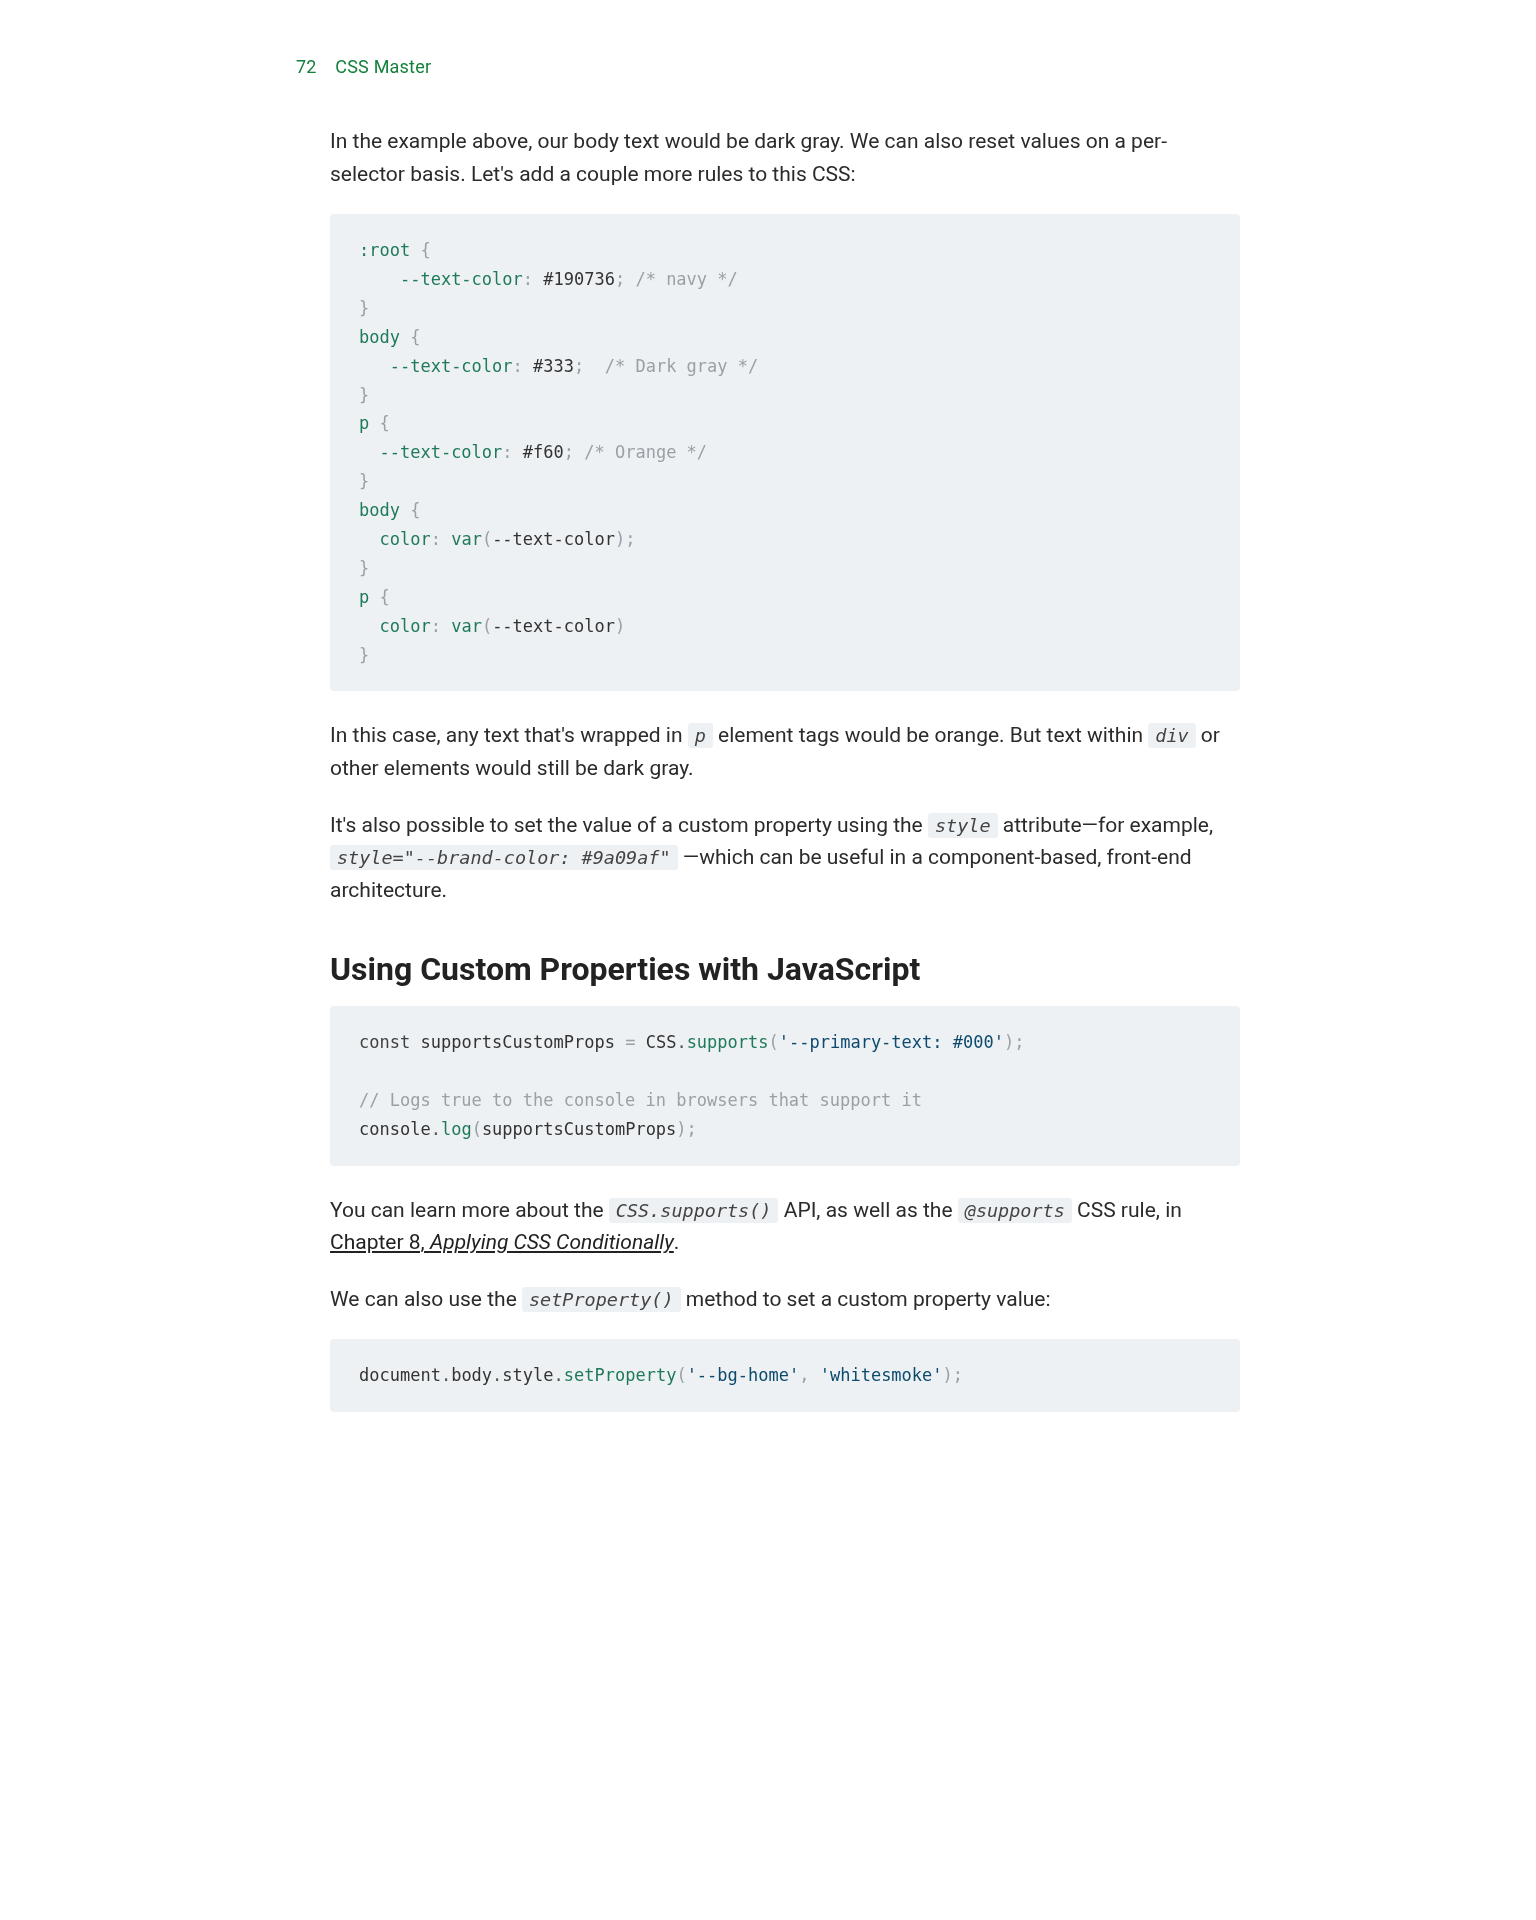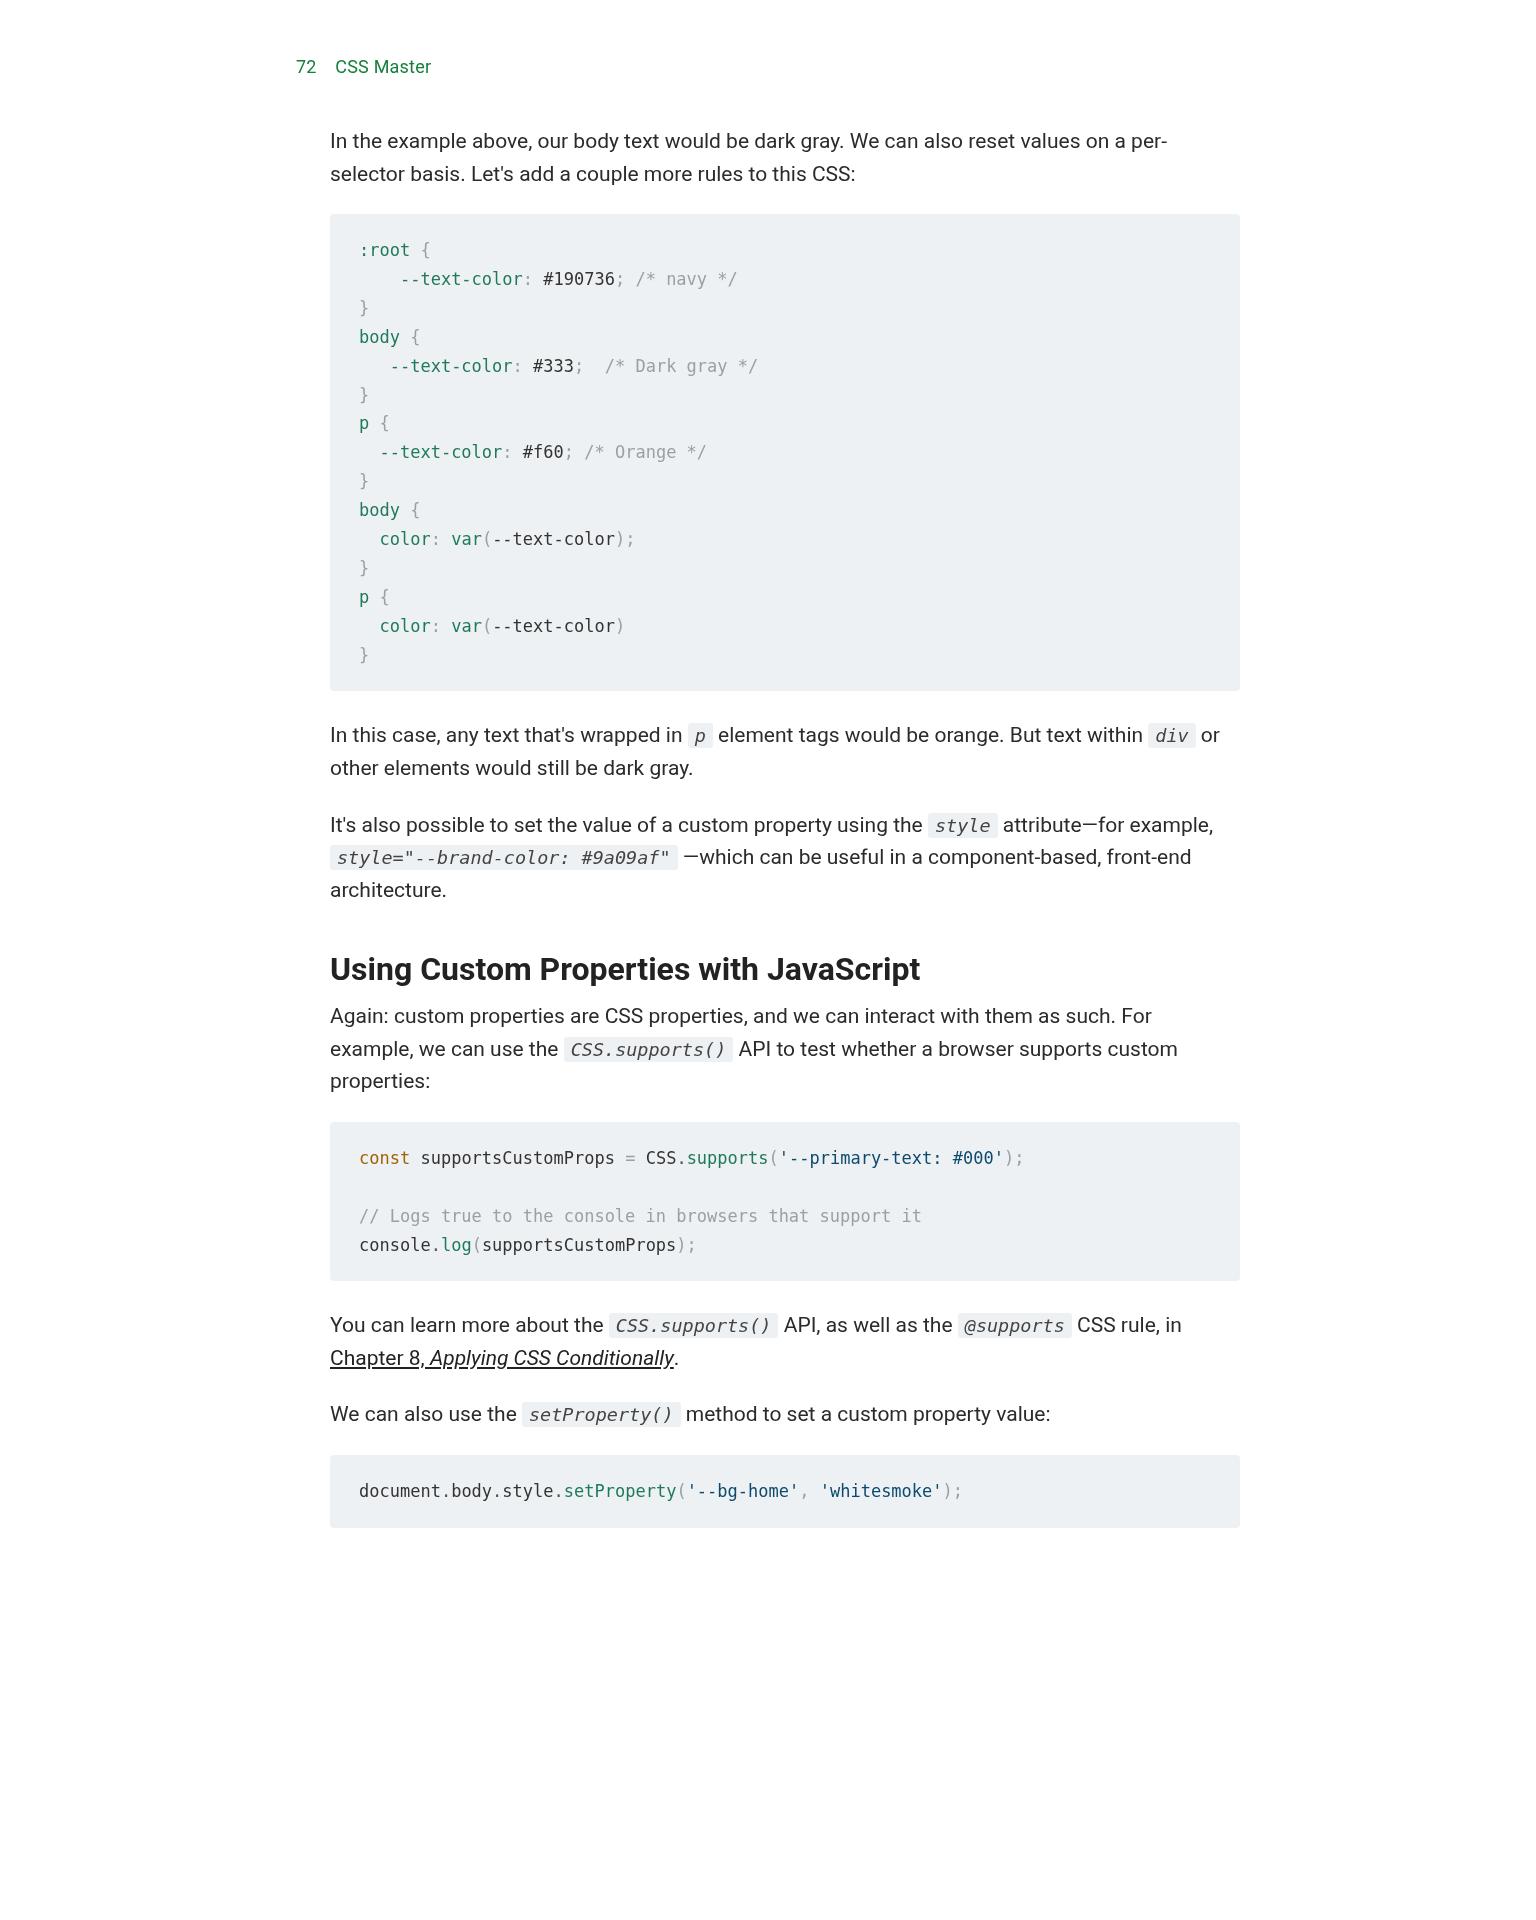--- a/index.html
+++ b/index.html
@@ -63,21 +63,21 @@
     text-decoration: underline;
   }
   
   .tk-sel   { color: #1f7a5a; }   
   .tk-prop  { color: #1f7a5a; }   
   .tk-punc  { color: #9aa0a6; }   
   .tk-punc2 { color: #555; }      
   .tk-val   { color: #333; }      
   .tk-cmt   { color: #9aa0a6; }   
   .tk-str   { color: #0c4a6e; }   
-  .tk-kw    { color: #a16207; }   
+  .tk-kw    { color: #404040; }   
   .tk-fn    { color: #1f7a5a; }   
 </style>
 </head>
 <body>
 
 <div class="page">
 
   <div class="running-head">
     <span class="pn">72</span>
     <span>CSS Master</span>
@@ -106,23 +106,20 @@
     <p class="body">
       <span>In this case, any text that's wrapped in </span><code class="inline">p</code><span> element tags would be orange. But text within </span><code class="inline">div</code><span> or other elements would still be dark gray.</span>
     </p>
 
     <p class="body">
       <span>It's also possible to set the value of a custom property using the </span><code class="inline">style</code><span> attribute—for example, </span><code class="inline">style="--brand-color: #9a09af"</code><span> —which can be useful in a component-based, front-end architecture.</span>
     </p>
 
     <h2 class="section">Using Custom Properties with JavaScript</h2>
 
-    <p class="body">
-      <span>Again: custom properties are CSS properties, and we can interact with them as such. For example, we can use the </span><code class="inline">CSS.supports()</code><span> API to test whether a browser supports custom properties:</span>
-    </p>
 
     <pre class="code"><span class="tk-kw">const</span><span> </span><span class="tk-val">supportsCustomProps</span><span> </span><span class="tk-punc">=</span><span> </span><span class="tk-val">CSS</span><span class="tk-punc2">.</span><span class="tk-fn">supports</span><span class="tk-punc">(</span><span class="tk-str">'--primary-text: #000'</span><span class="tk-punc">)</span><span class="tk-punc">;</span>
 
 <span class="tk-cmt">// Logs true to the console in browsers that support it</span>
 <span class="tk-val">console</span><span class="tk-punc2">.</span><span class="tk-fn">log</span><span class="tk-punc">(</span><span class="tk-val">supportsCustomProps</span><span class="tk-punc">)</span><span class="tk-punc">;</span></pre>
 
     <p class="body">
       <span>You can learn more about the </span><code class="inline">CSS.supports()</code><span> API, as well as the </span><code class="inline">@supports</code><span> CSS rule, in </span><a href="#" class="xref"><span>Chapter 8, </span><em>Applying CSS Conditionally</em></a><span>.</span>
     </p>
 

